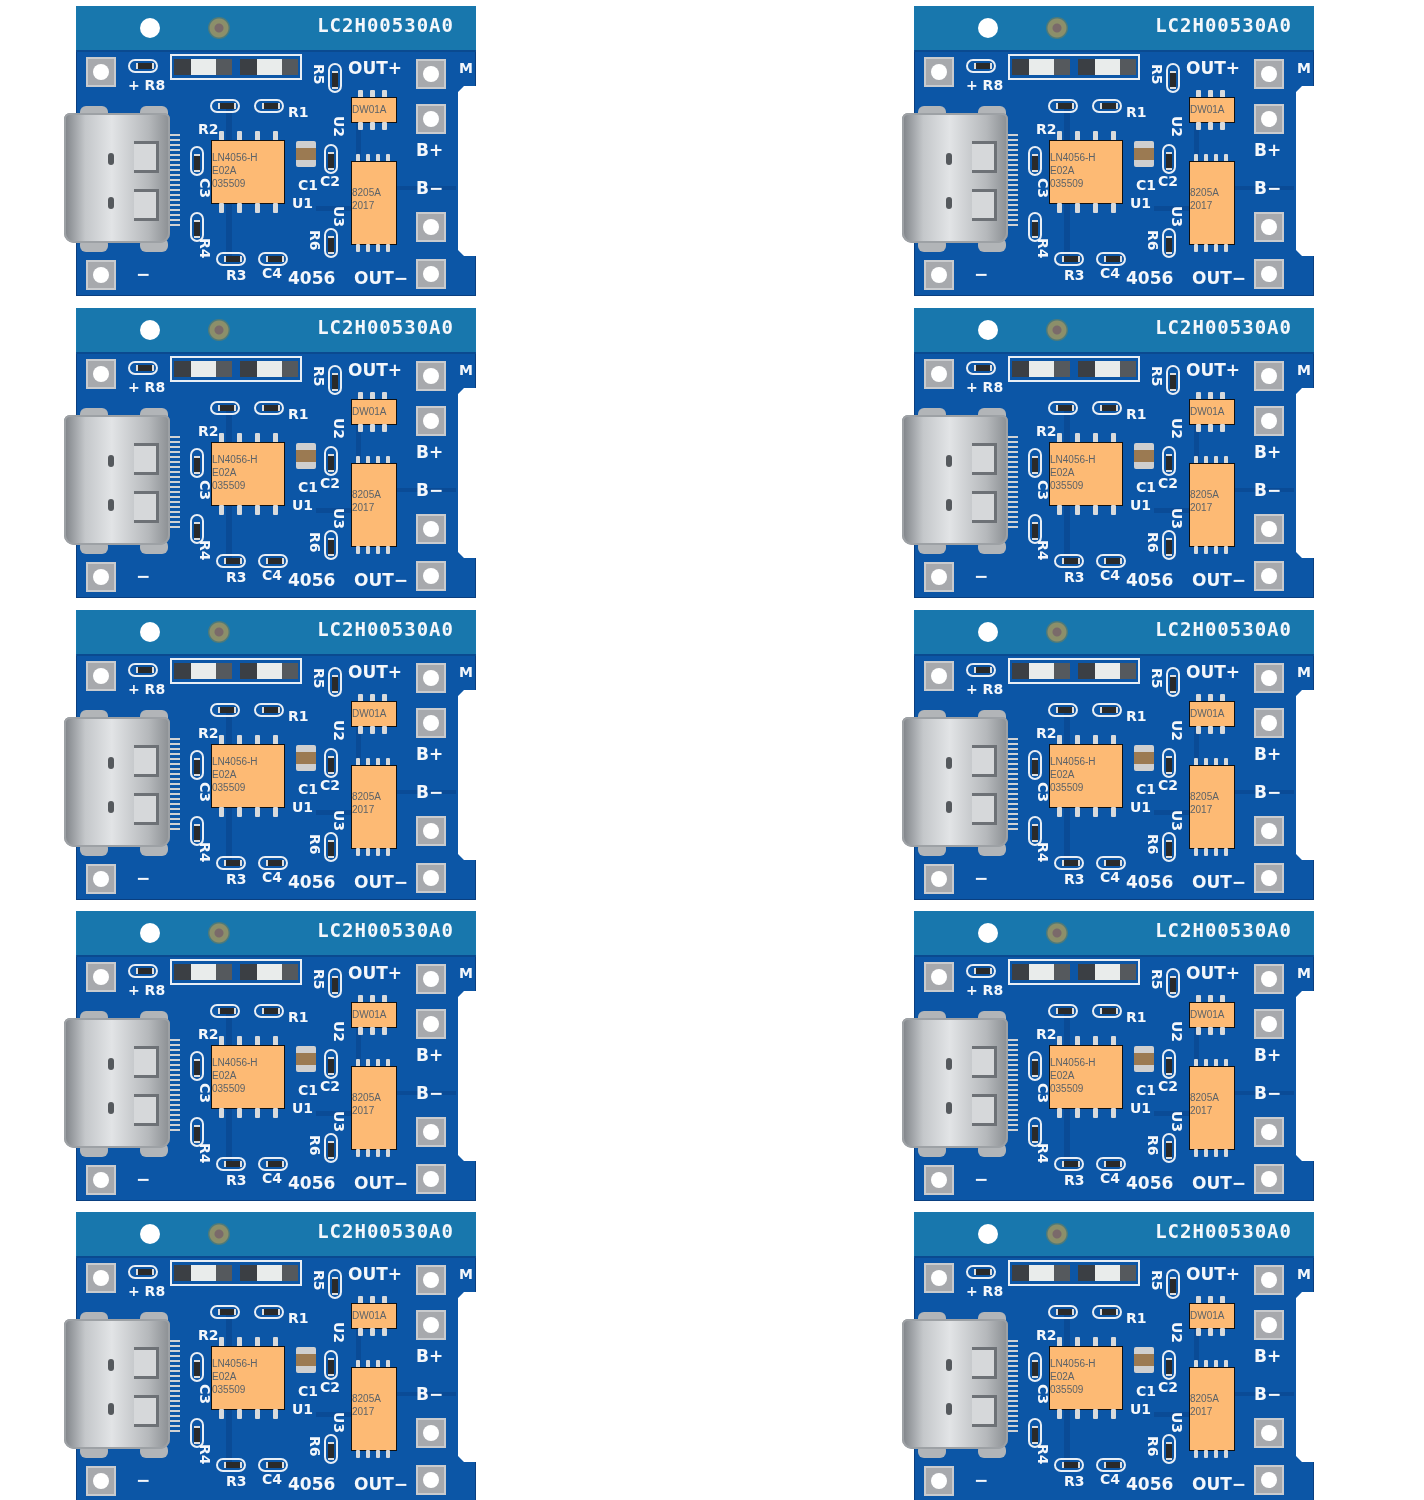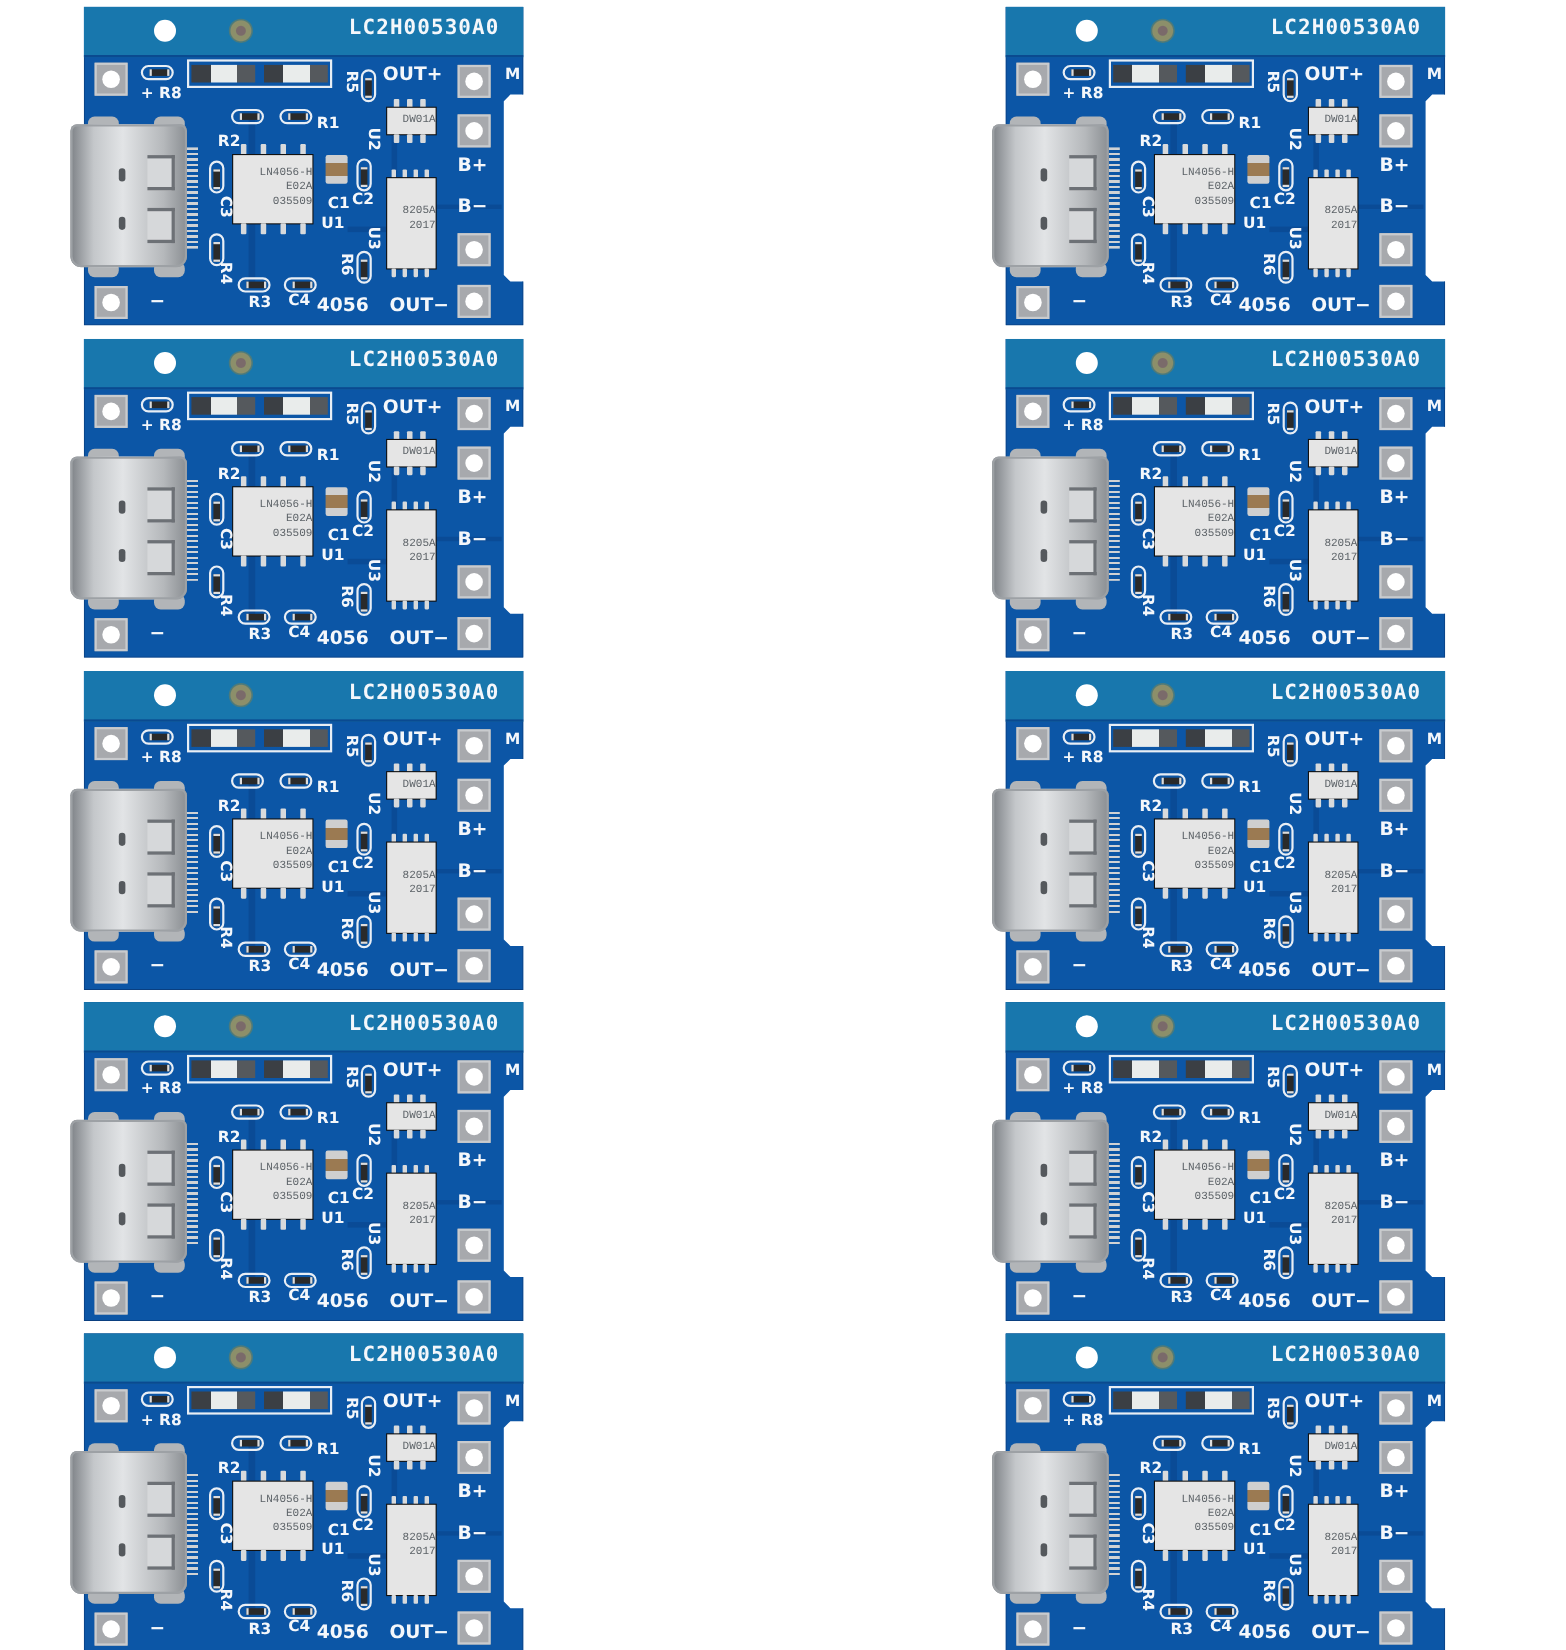--- a/index.html
+++ b/index.html
@@ -20,21 +20,21 @@
   .pad::after { content: ""; position: absolute; left: 5px; top: 5px; width: 16px; height: 16px; border-radius: 50%; background: #ffffff; }
   .silk { position: absolute; color: #f4f7fb; font-weight: bold; font-size: 14px; line-height: 1; white-space: nowrap; }
   .silk.big { font-size: 17px; }
   .silk.rot { transform: rotate(90deg); transform-origin: left top; }
   .ledbox { position: absolute; left: 94px; top: 48px; width: 132px; height: 26px; border: 2px solid #e8eef5; box-sizing: border-box; }
   .led { position: absolute; top: 3px; width: 58px; height: 16px; background: linear-gradient(90deg, #3b3f44 0 30%, #e9eceb 30% 72%, #55595d 72%); }
   .res { position: absolute; width: 30px; height: 14px; border: 2px solid #e8eef5; border-radius: 8px; box-sizing: border-box; }
   .res::after { content: ""; position: absolute; left: 6px; top: 2px; width: 14px; height: 6px; background: #2a2a2a; border-left: 2px solid #ddd; border-right: 2px solid #ddd; }
   .res.v { width: 14px; height: 30px; }
   .res.v::after { left: 2px; top: 6px; width: 6px; height: 14px; border: none; border-top: 2px solid #ddd; border-bottom: 2px solid #ddd; }
-  .chip { position: absolute; background: #e5e5e5; color: #5d6368; font-family: Liberation Mono, monospace; font-size: 10px; text-align: right; line-height: 13px; box-shadow: 0 0 0 1px #111; }
+  .chip { position: absolute; background: #fdba74; color: #5d6368; font-family: Liberation Sans, sans-serif; font-size: 10px; text-align: left; line-height: 13px; box-shadow: 0 0 0 1px #111; }
   .pin { position: absolute; width: 5px; height: 10px; background: #d8dadc; border-radius: 1px; }
   .cap { position: absolute; left: 220px; top: 135px; width: 20px; height: 26px; background: linear-gradient(180deg, #cfcfcf 0 28%, #9b7a52 28% 72%, #cfcfcf 72%); border-radius: 2px; }
   .usbc { position: absolute; left: -12px; top: 107px; width: 106px; height: 130px; border-radius: 6px 6px 10px 10px;
     background: linear-gradient(90deg, #7d8186 0%, #c4c7ca 20%, #e2e4e6 45%, #b5b8bb 80%, #8a8e92 100%);
     box-shadow: inset 0 0 0 2px #9da1a5; }
   .usbc .slot { position: absolute; left: 70px; width: 22px; height: 26px; border: 3px solid #6d7176; border-left: none; background: #d6d8da; }
   .usbc .dot { position: absolute; left: 44px; width: 6px; height: 12px; border-radius: 3px; background: #55595d; }
   .usbc-pins { position: absolute; left: 94px; top: 128px; width: 10px; height: 92px; background: repeating-linear-gradient(180deg, #d0d2d4 0 2px, #0c56a6 2px 5px); }
   .usbc-tab { position: absolute; width: 28px; height: 14px; border-radius: 6px; background: #b2b5b8; }
 </style>

